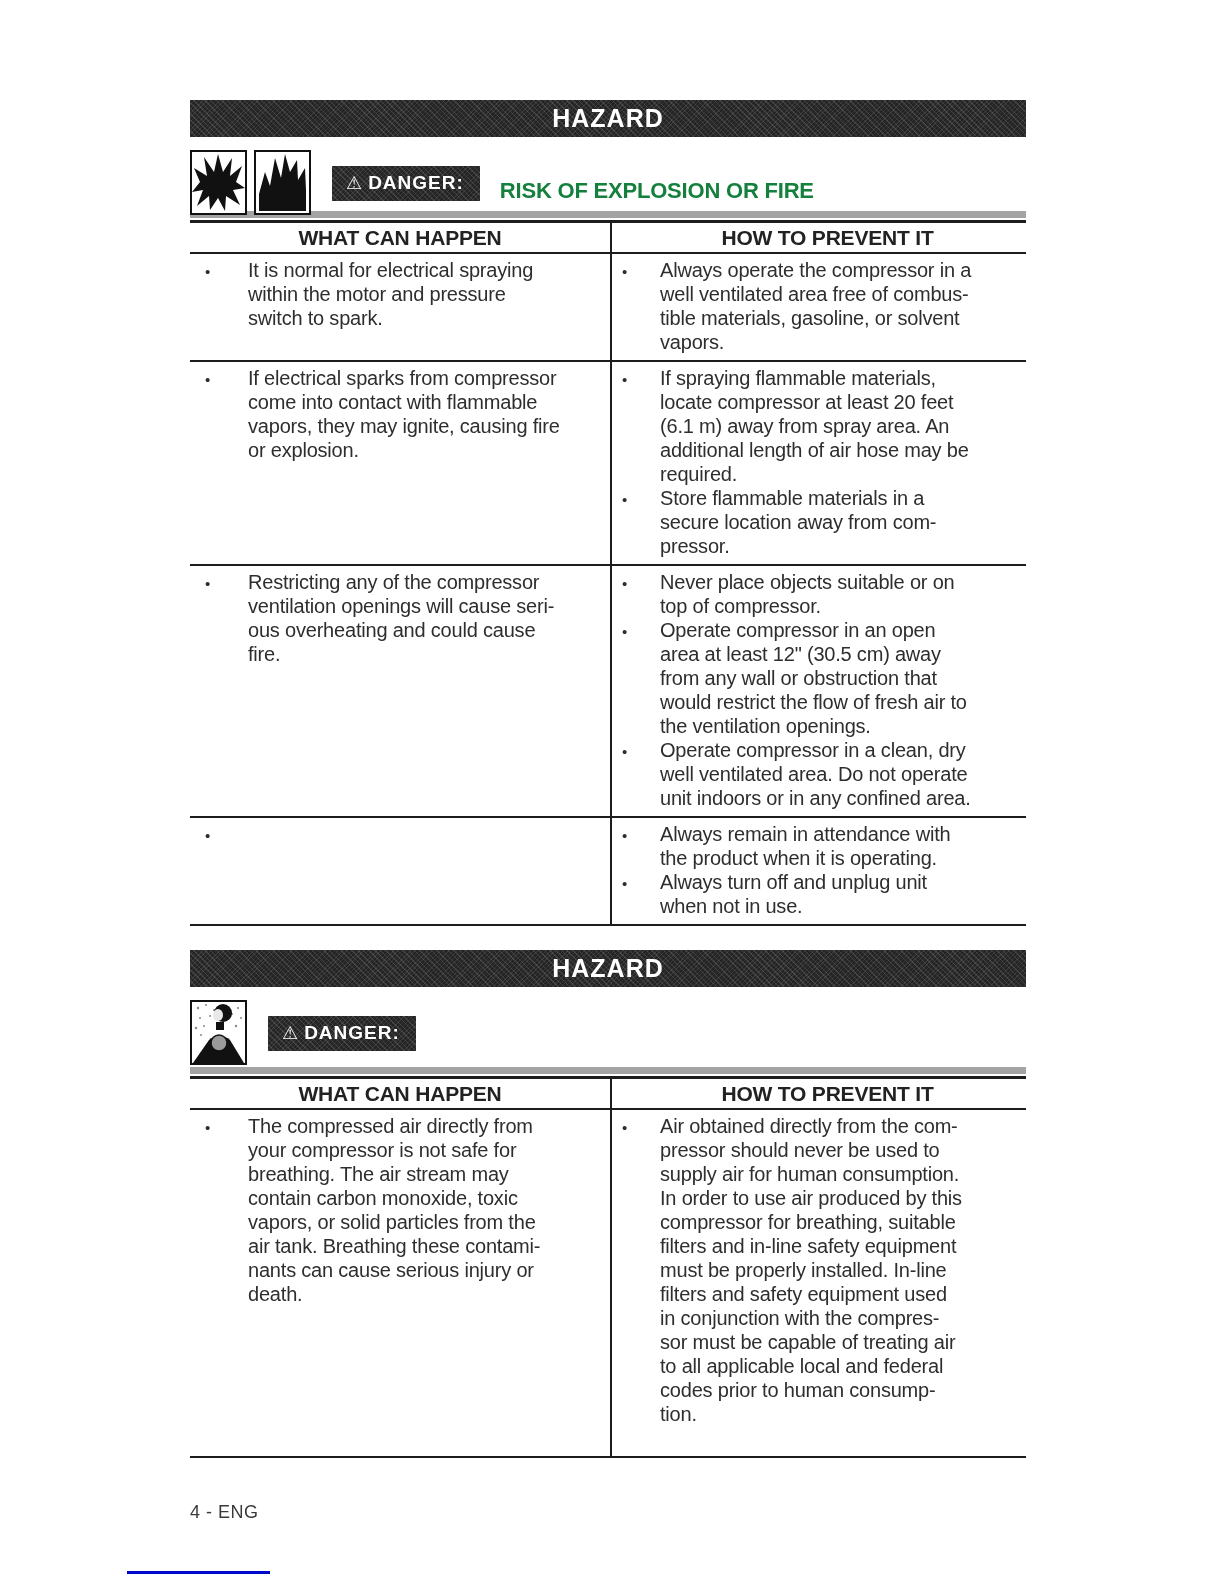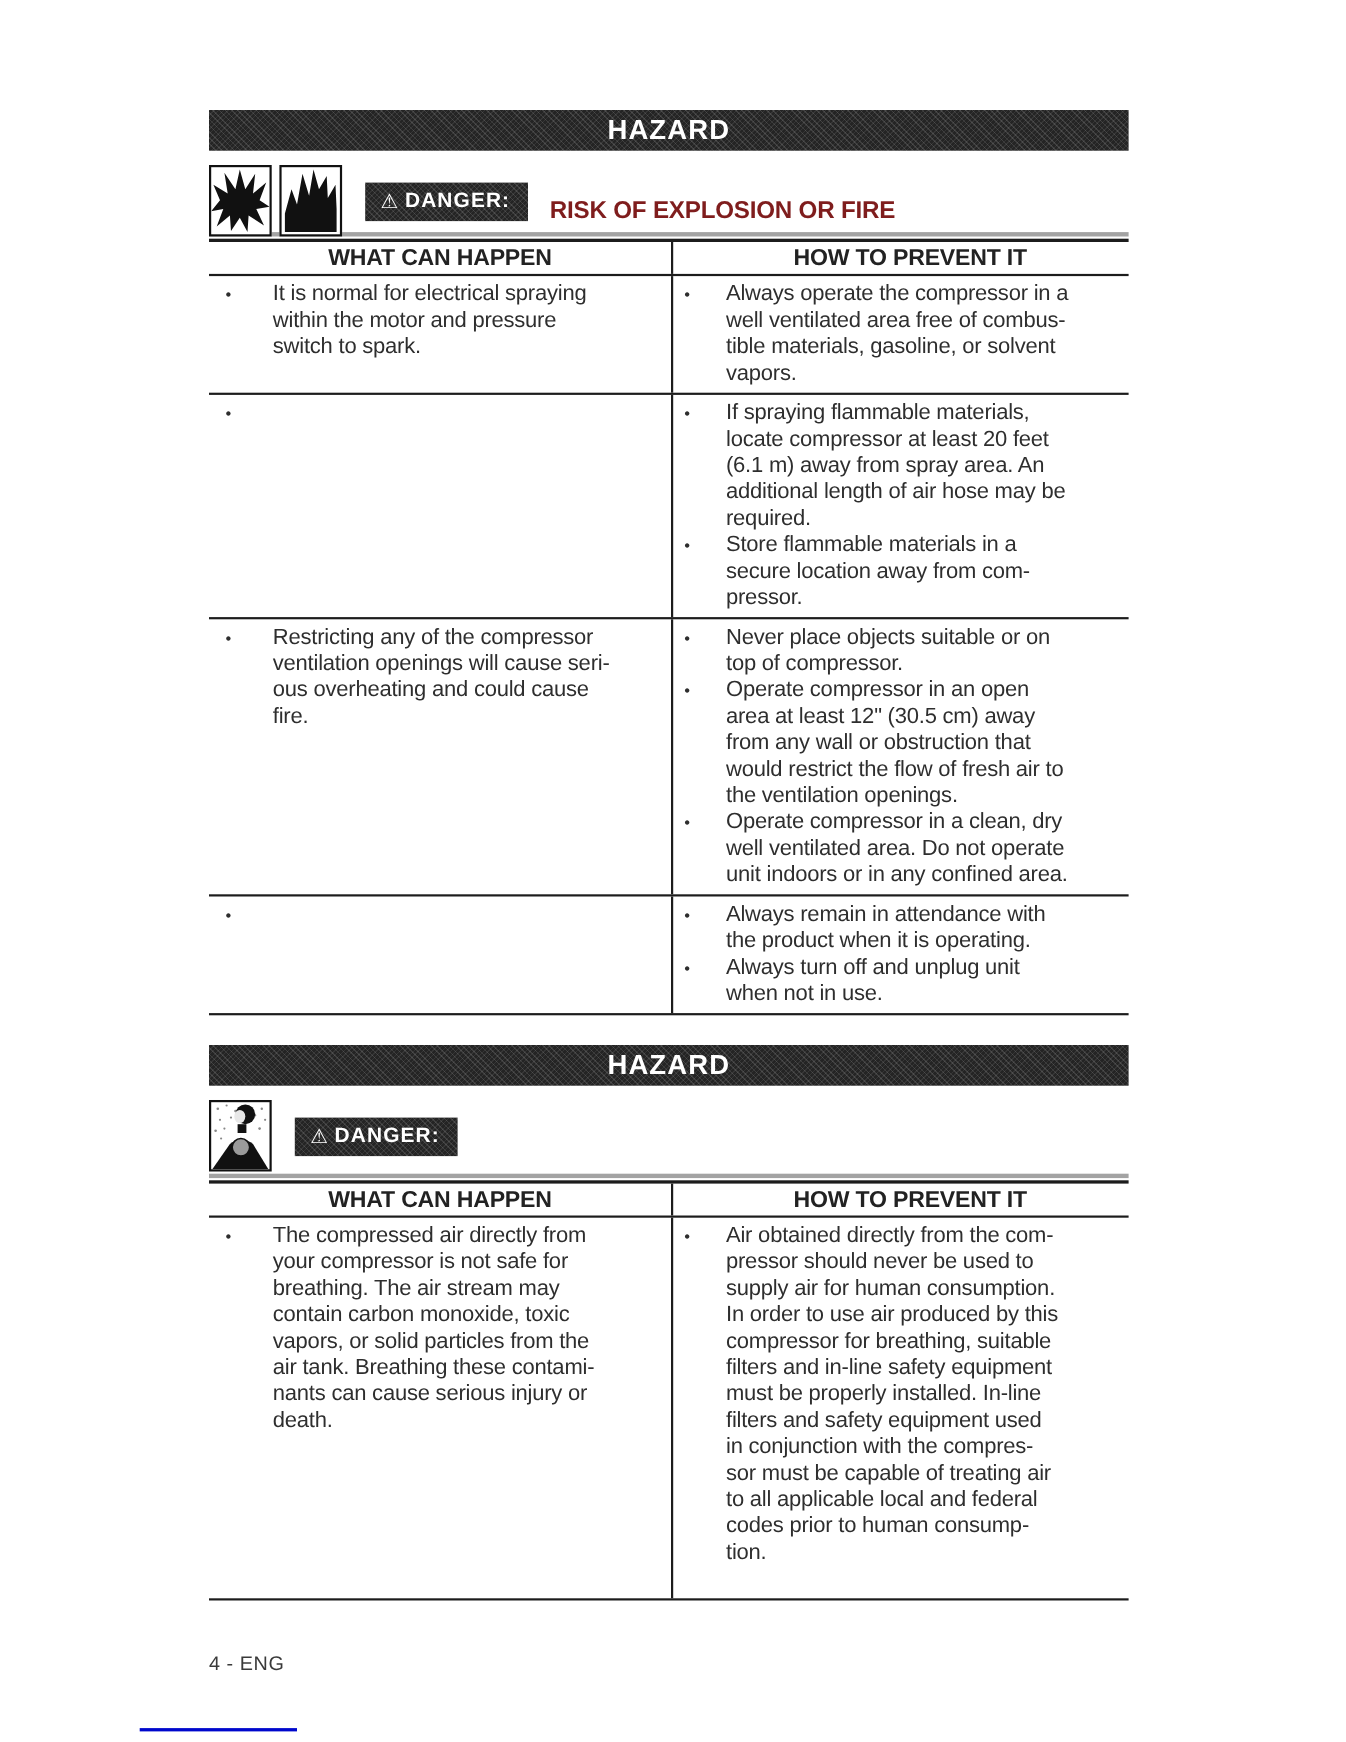--- a/index.html
+++ b/index.html
@@ -17,26 +17,26 @@
   .hazard-bar{height:37px;display:flex;align-items:center;justify-content:center;}
   .hazard-bar .bar-label{color:#ffffff;font-weight:bold;font-size:25px;letter-spacing:1px;}
 
   .danger-row{margin-top:13px;height:65px;display:flex;align-items:flex-end;}
   .icon-box{width:57px;height:65px;border:2px solid #111;box-sizing:border-box;background:#fff;
             margin-right:7px;display:flex;align-items:center;justify-content:center;}
   .icon-box.tall{height:65px;}
   .danger-badge{margin-left:14px;margin-bottom:14px;padding:6px 16px 7px 14px;display:flex;align-items:center;}
   .danger-badge .warn{color:#fff;font-size:18px;margin-right:6px;line-height:1;}
   .danger-badge .dlabel{color:#fff;font-weight:bold;font-size:19px;letter-spacing:1px;}
-  .risk-title{margin-left:20px;margin-bottom:11px;font-weight:bold;font-size:22px;color:#7f1d1d;
+  .risk-title{margin-left:20px;margin-bottom:11px;font-weight:bold;font-size:22px;color:#15803d;
               letter-spacing:-0.2px;}
 
   
   .tbl{margin-top:-4px;}
-  .thead-outer{border-top:4px solid #a3a3a3;padding-top:2px;text-align:center;}
+  .thead-outer{border-top:7px solid #a3a3a3;padding-top:2px;text-align:center;}
   .thead{border-top:3px solid #1c1c1c;border-bottom:2px solid #1c1c1c;display:flex;}
   .thead .hcell{height:29px;display:flex;align-items:center;justify-content:center;
                 font-weight:bold;font-size:21px;color:#222;letter-spacing:-0.2px;}
   .hleft{width:422px;box-sizing:border-box;border-right:2px solid #1c1c1c;}
   .hright{flex:1;margin-left:17px;}
   .trow{display:flex;}
   .trow + .trow{border-top:2px solid #1c1c1c;}
   .tbody{border-bottom:2px solid #1c1c1c;}
   .cell{font-size:20px;line-height:24px;letter-spacing:-0.2px;color:#2e2e2e;
         padding:4px 8px 6px 0;box-sizing:border-box;}
@@ -108,20 +108,24 @@
 tible materials, gasoline, or solvent
 vapors.</span>
             </div>
           </div>
         </div>
 
         <div class="trow">
           <div class="cell left">
             <div class="bullet">
               <span class="b">•</span>
+              <span class="bt">If electrical sparks from compressor
+come into contact with flammable
+vapors, they may ignite, causing fire
+or explosion.</span>
             </div>
           </div>
           <div class="cell right">
             <div class="bullet">
               <span class="b">•</span>
               <span class="bt">If spraying flammable materials,
 locate compressor at least 20 feet
 (6.1 m) away from spray area. An
 additional length of air hose may be
 required.</span>

